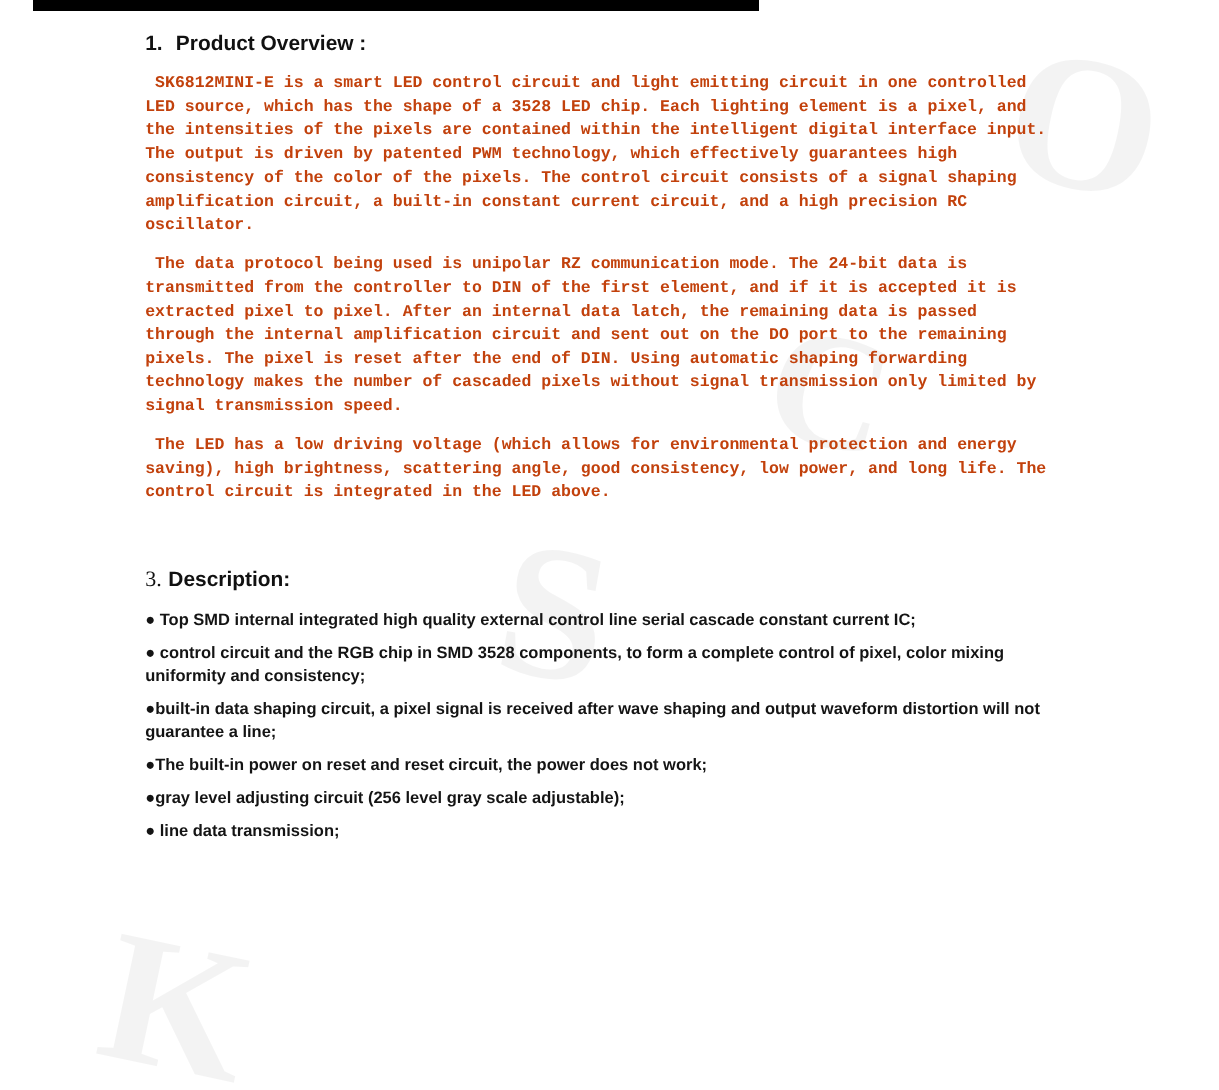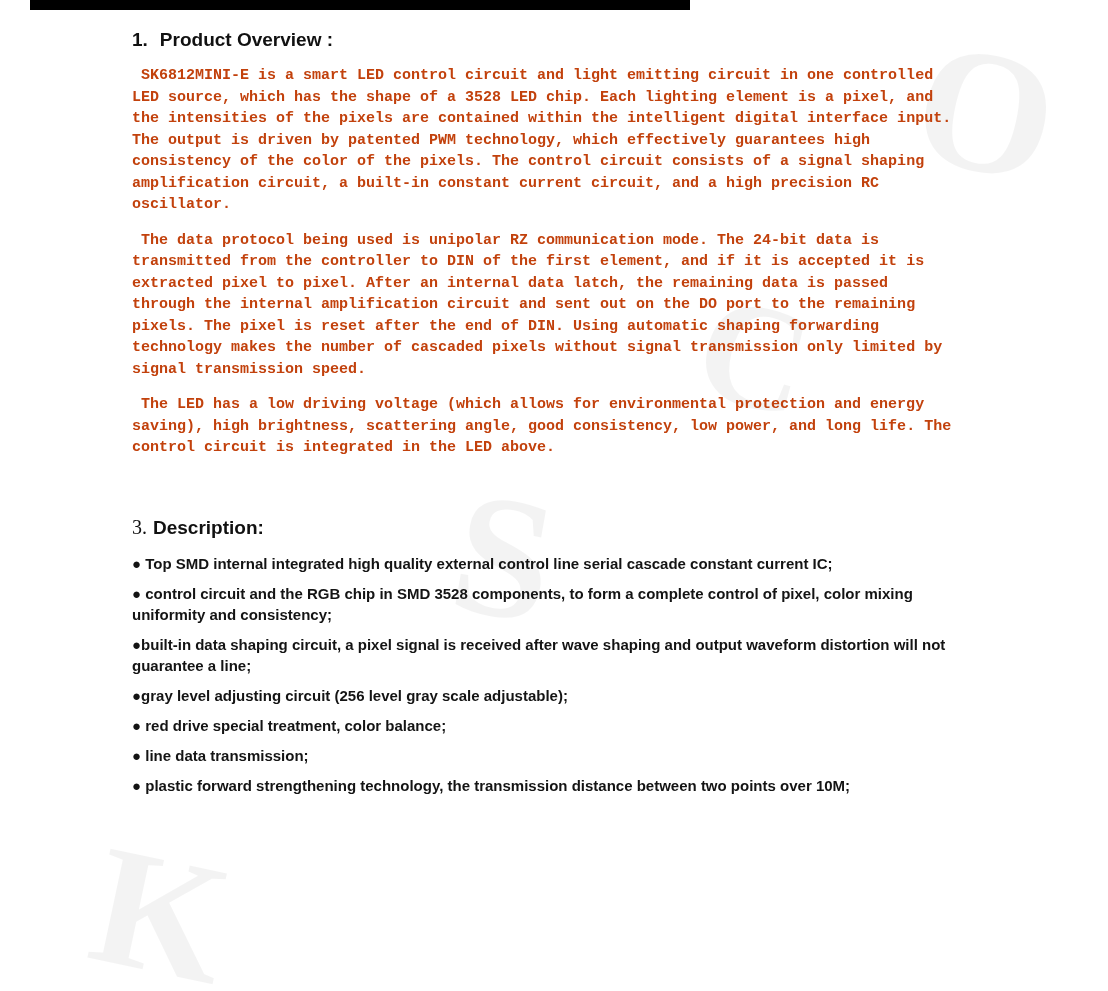--- a/index.html
+++ b/index.html
@@ -98,19 +98,18 @@
     <p class="body-par">The data protocol being used is unipolar RZ communication mode.  The 24-bit data is transmitted from the controller to DIN of the first element, and if it is accepted it is extracted pixel to pixel.  After an internal data latch, the remaining data is passed through the internal amplification circuit and sent out on the DO port to the remaining pixels.  The pixel is reset after the end of DIN.  Using automatic shaping forwarding technology makes the number of cascaded pixels without signal transmission only limited by signal transmission speed.</p>
     <p class="body-par">The LED has a low driving voltage (which allows for environmental protection and energy saving), high brightness, scattering angle, good consistency, low power, and long life.  The control circuit is integrated in the LED above.</p>
 
 
 
     <h1 class="sec-heading sec-3"><span class="num-light">3.</span><span>Description:</span></h1>
 
     <p class="bullet-par">● Top SMD internal integrated high quality external control line serial cascade constant current IC;</p>
     <p class="bullet-par">● control circuit and the RGB chip in SMD 3528 components, to form a complete control of pixel, color mixing uniformity and consistency;</p>
     <p class="bullet-par">●built-in data shaping circuit, a pixel signal is received after wave shaping and output waveform distortion will not guarantee a line;</p>
+    <p class="bullet-par">●The built-in power on reset and reset circuit, the power does not work;</p>
     <p class="bullet-par">●gray level adjusting circuit (256 level gray scale adjustable);</p>
-    <p class="bullet-par">● red drive special treatment, color balance;</p>
     <p class="bullet-par">● line data transmission;</p>
-    <p class="bullet-par">● plastic forward strengthening technology, the transmission distance between two points over 10M;</p>
 
   </div>
 </div>
 
 </body></html>

